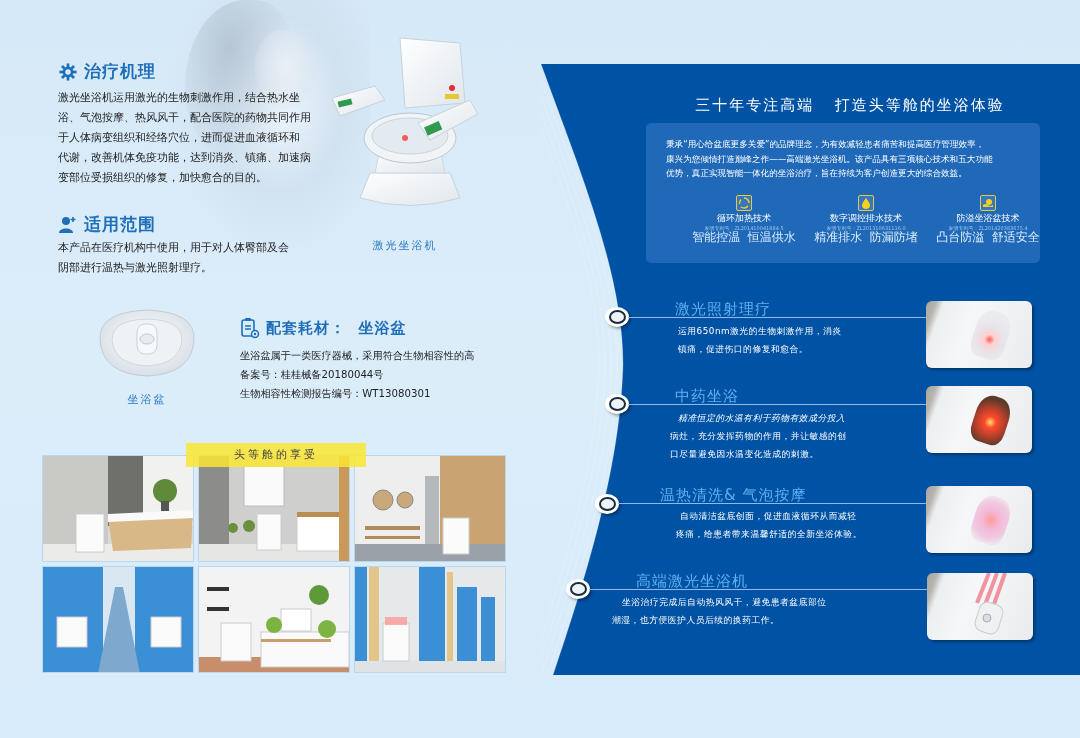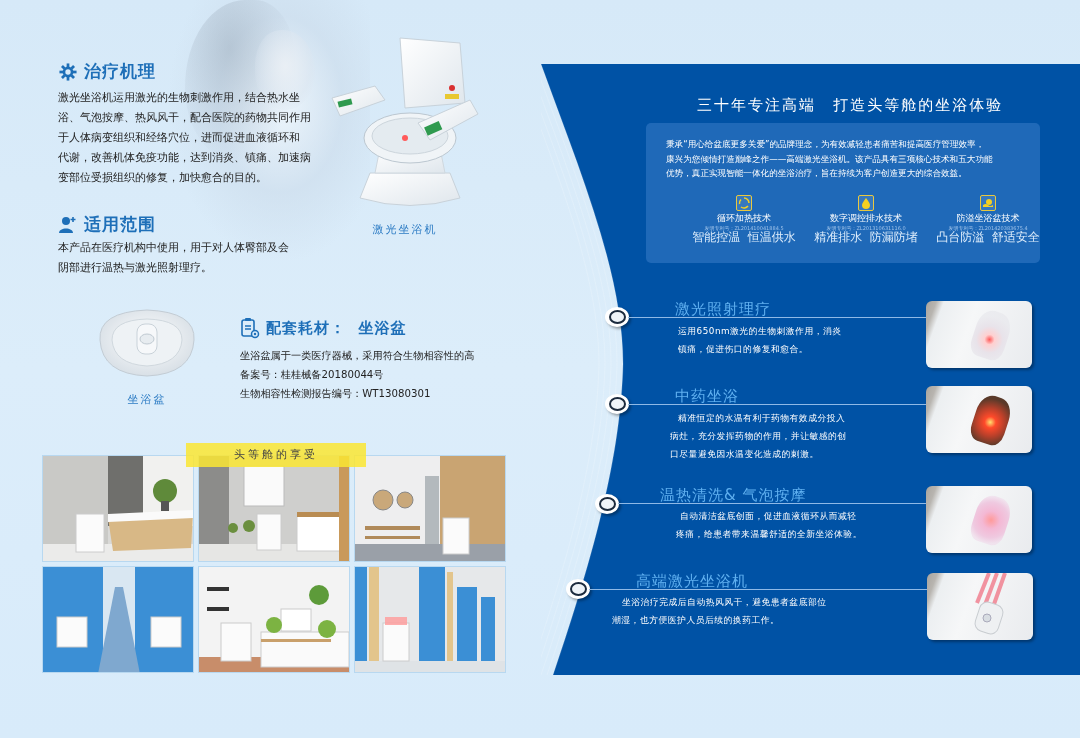--- a/index.html
+++ b/index.html
@@ -176,21 +176,21 @@
       <ellipse cx="80" cy="108" rx="38" ry="18" fill="#e4ebf0" stroke="#ccd5dc"></ellipse>
       <circle cx="75" cy="110" r="3" fill="#ff5a5a"></circle>
 
       <path d="M2 70 L45 58 L55 72 L10 88 Z" fill="url(#mw)" stroke="#c8d2da"></path>
       <rect x="8" y="72" width="14" height="6" fill="#2f9a4f" transform="rotate(-14 15 75)"></rect>
       <path d="M88 95 L140 72 L148 86 L100 112 Z" fill="url(#mw)" stroke="#c8d2da"></path>
       <rect x="95" y="96" width="16" height="9" fill="#2f9a4f" transform="rotate(-24 103 100)"></rect>
       <circle cx="122" cy="60" r="3" fill="#d93030"></circle>
       <rect x="115" y="66" width="14" height="5" fill="#e8c830"></rect>
     </svg>
-    <div class="caption" style="margin-top:0px;">激光坐浴机</div>
+    <div class="caption" style="margin-top:16px;">激光坐浴机</div>
   </div>
 
   <div class="basin">
     <svg width="110" height="80" viewBox="0 0 110 80">
       <defs>
           <radialGradient id="bw" cx="0.5" cy="0.45" r="0.6">
             <stop offset="0" stop-color="#ffffff"></stop>
             <stop offset="1" stop-color="#d5dde4"></stop>
           </radialGradient>
         </defs>
@@ -312,21 +312,21 @@
 <svg class="arc-lines" viewBox="0 0 120 611">
   <g fill="none" stroke="#ffffff" stroke-opacity="0.18" stroke-width="1">
     <path d="M0 0 C40 110 82 210 82 300 C80 380 60 470 12 611"></path>
     <path d="M-6 0 C34 110 76 210 76 300 C74 380 54 470 6 611"></path>
     <path d="M-12 0 C28 110 70 210 70 300 C68 380 48 470 0 611"></path>
     <path d="M-18 0 C22 110 64 210 64 300 C62 380 42 470 -6 611"></path>
     <path d="M-24 0 C16 110 58 210 58 300 C56 380 36 470 -12 611"></path>
   </g>
 </svg>
 
-<div class="r-header" style="white-space:pre;font-family:Liberation Serif, serif;">三十年专注高端   打造头等舱的坐浴体验</div>
+<div class="r-header" style="white-space:pre;">三十年专注高端   打造头等舱的坐浴体验</div>
 
 <div class="intro-box">
   <div class="intro-text">
     <div>秉承“用心给盆底更多关爱”的品牌理念，为有效减轻患者痛苦和提高医疗管理效率，</div>
     <div>康兴为您倾情打造巅峰之作——高端激光坐浴机。该产品具有三项核心技术和五大功能</div>
     <div>优势，真正实现智能一体化的坐浴治疗，旨在持续为客户创造更大的综合效益。</div>
   </div>
   <div class="tech-row" style="margin-left:22px;">
     <div class="tech">
       <div class="tech-icon">
@@ -375,21 +375,21 @@
   <div class="f-photo" style="left:926px; top:301px;">
     <div class="pod" style="background:radial-gradient(circle at 50% 60%, #ff5a5a 0%, #ffd0d0 15%, #e8e3ea 40%, rgba(230,230,235,0.6) 70%);"></div>
   </div>
 </div>
 
 <div class="feature">
   <div class="ring" style="left:605px; top:394px;"></div>
   <div class="f-line" style="left:628px; top:404px; width:300px;"></div>
   <div class="f-title" style="left:675px; top:387px;">中药坐浴</div>
   <div class="f-text" style="left:670px; top:409px;">
-    <div style="padding-left:8px;">精准恒定的水温有利于药物有效成分投入</div>
+    <div style="padding-left:8px;font-style:italic;">精准恒定的水温有利于药物有效成分投入</div>
     <div>病灶，充分发挥药物的作用，并让敏感的创</div>
     <div>口尽量避免因水温变化造成的刺激。</div>
   </div>
   <div class="f-photo" style="left:926px; top:386px;">
     <div class="pod" style="background:radial-gradient(circle at 50% 55%, #ffe070 0%, #ff4a2a 18%, #b8402a 45%, #5a3a2a 75%);"></div>
   </div>
 </div>
 
 <div class="feature">
   <div class="ring" style="left:595px; top:494px;"></div>

